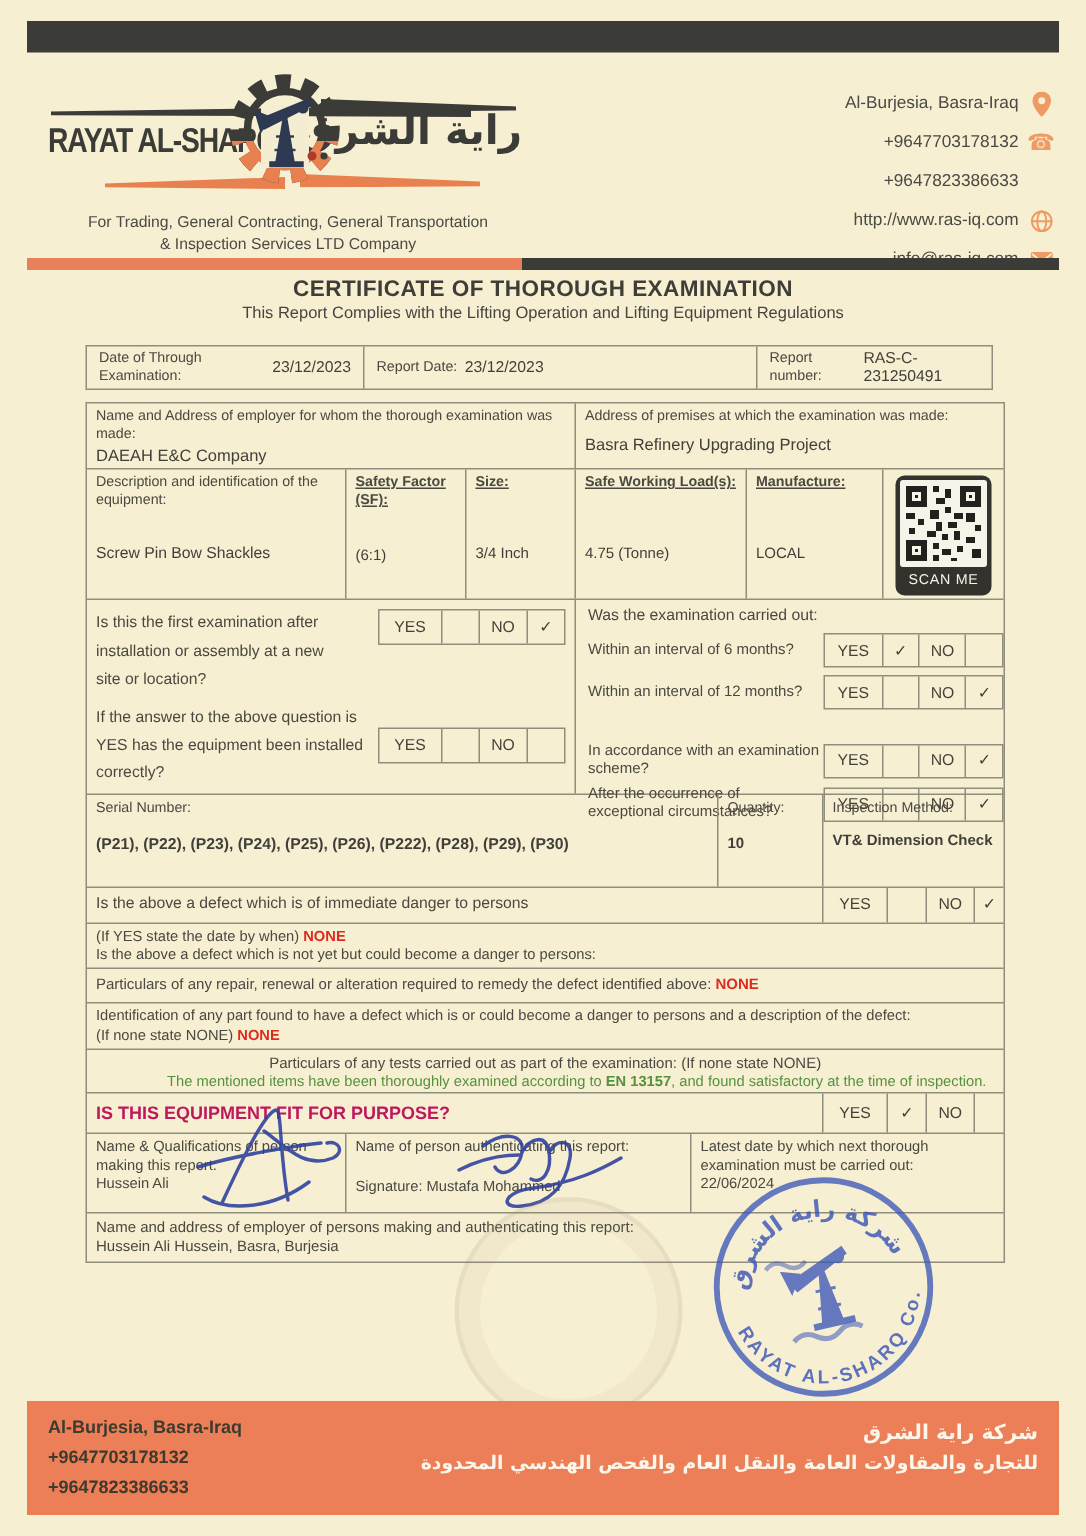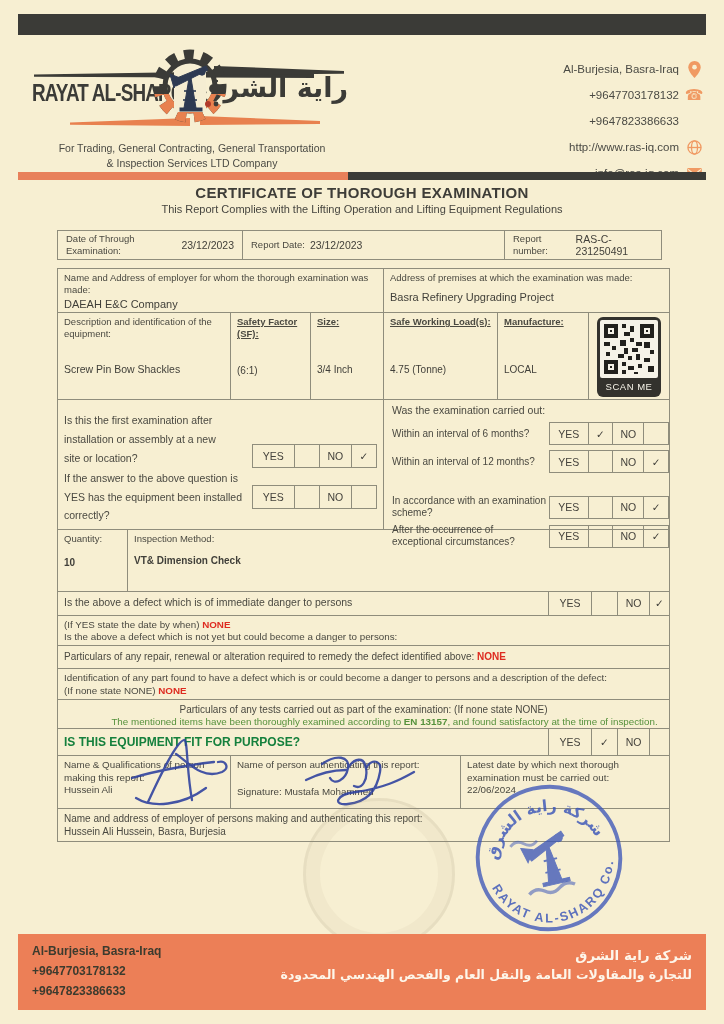--- a/index.html
+++ b/index.html
@@ -266,21 +266,21 @@
             </g>
           </svg>
         </div>
         <div class="qr-caption">SCAN ME</div>
       </div>
     </div>
   </div>
 
   <div class="trow" style="height:130px;">
     <div class="tcell" style="width:326px;padding:6px 6px 2px;">
-      <div style="display:flex;align-items:flex-end;height:62px;gap:27px;">
+      <div style="display:flex;align-items:flex-start;height:62px;gap:27px;">
         <div class="lbl" style="flex:1;font-size:10.5px;line-height:1.8;padding-right:4px;">Is this the first examination after installation or assembly at a new site or location?</div>
         <div class="yn" style="width:125px;">
           <div class="c1" style="width:42px;">YES</div>
           <div class="c2 tick"></div>
           <div class="c3">NO</div>
           <div class="c4 tick">✓</div>
         </div>
       </div>
       <div style="display:flex;align-items:center;height:58px;">
         <div class="lbl" style="flex:1;font-size:10.5px;line-height:1.8;padding-right:4px;">If the answer to the above question is YES has the equipment been installed correctly?</div>
@@ -327,20 +327,24 @@
           <div class="c1">YES</div>
           <div class="c2 tick"></div>
           <div class="c3">NO</div>
           <div class="c4 tick">✓</div>
         </div>
       </div>
     </div>
   </div>
 
   <div class="trow" style="height:63px;">
+    <div class="tcell" style="width:421px;">
+      <div class="lbl">Serial Number:</div>
+      <div class="val b" style="margin-top:12px;font-size:10.5px;">(P21), (P22), (P23), (P24), (P25), (P26), (P222), (P28), (P29), (P30)</div>
+    </div>
     <div class="tcell" style="width:70px;">
       <div class="lbl">Quantity:</div>
       <div class="val b" style="margin-top:12px;font-size:10px;">10</div>
     </div>
     <div class="tcell" style="flex:1;">
       <div class="lbl">Inspection Method:</div>
       <div class="val b" style="margin-top:10px;font-size:10px;">VT&amp; Dimension Check</div>
     </div>
   </div>
 
@@ -387,21 +391,21 @@
     <div class="tcell" style="flex:1;border-right:none;">
       <div class="lbl" style="font-size:10px;">Particulars of any tests carried out as part of the examination: (If none state NONE)</div>
       <div class="green" style="font-size:9.8px;padding-left:42px;">
         <span>The mentioned items have been thoroughly examined according to </span><span class="b">EN 13157</span><span>, and found satisfactory at the time of inspection.</span>
       </div>
     </div>
   </div>
 
   <div class="trow" style="height:27px;">
     <div class="tcell" style="width:491px;display:flex;align-items:center;">
-      <span class="b" style="font-size:12px;color:#15803d;">IS THIS EQUIPMENT FIT FOR PURPOSE?</span>
+      <span class="b" style="font-size:12px;color:#be185d;">IS THIS EQUIPMENT FIT FOR PURPOSE?</span>
     </div>
     <div class="yn-inline" style="flex:1;">
       <div class="c1" style="border-left:none;">YES</div>
       <div class="c2 tick">✓</div>
       <div class="c3">NO</div>
       <div class="c4 tick" style="flex:1;"></div>
     </div>
   </div>
 
   <div class="trow" style="height:54px;">

